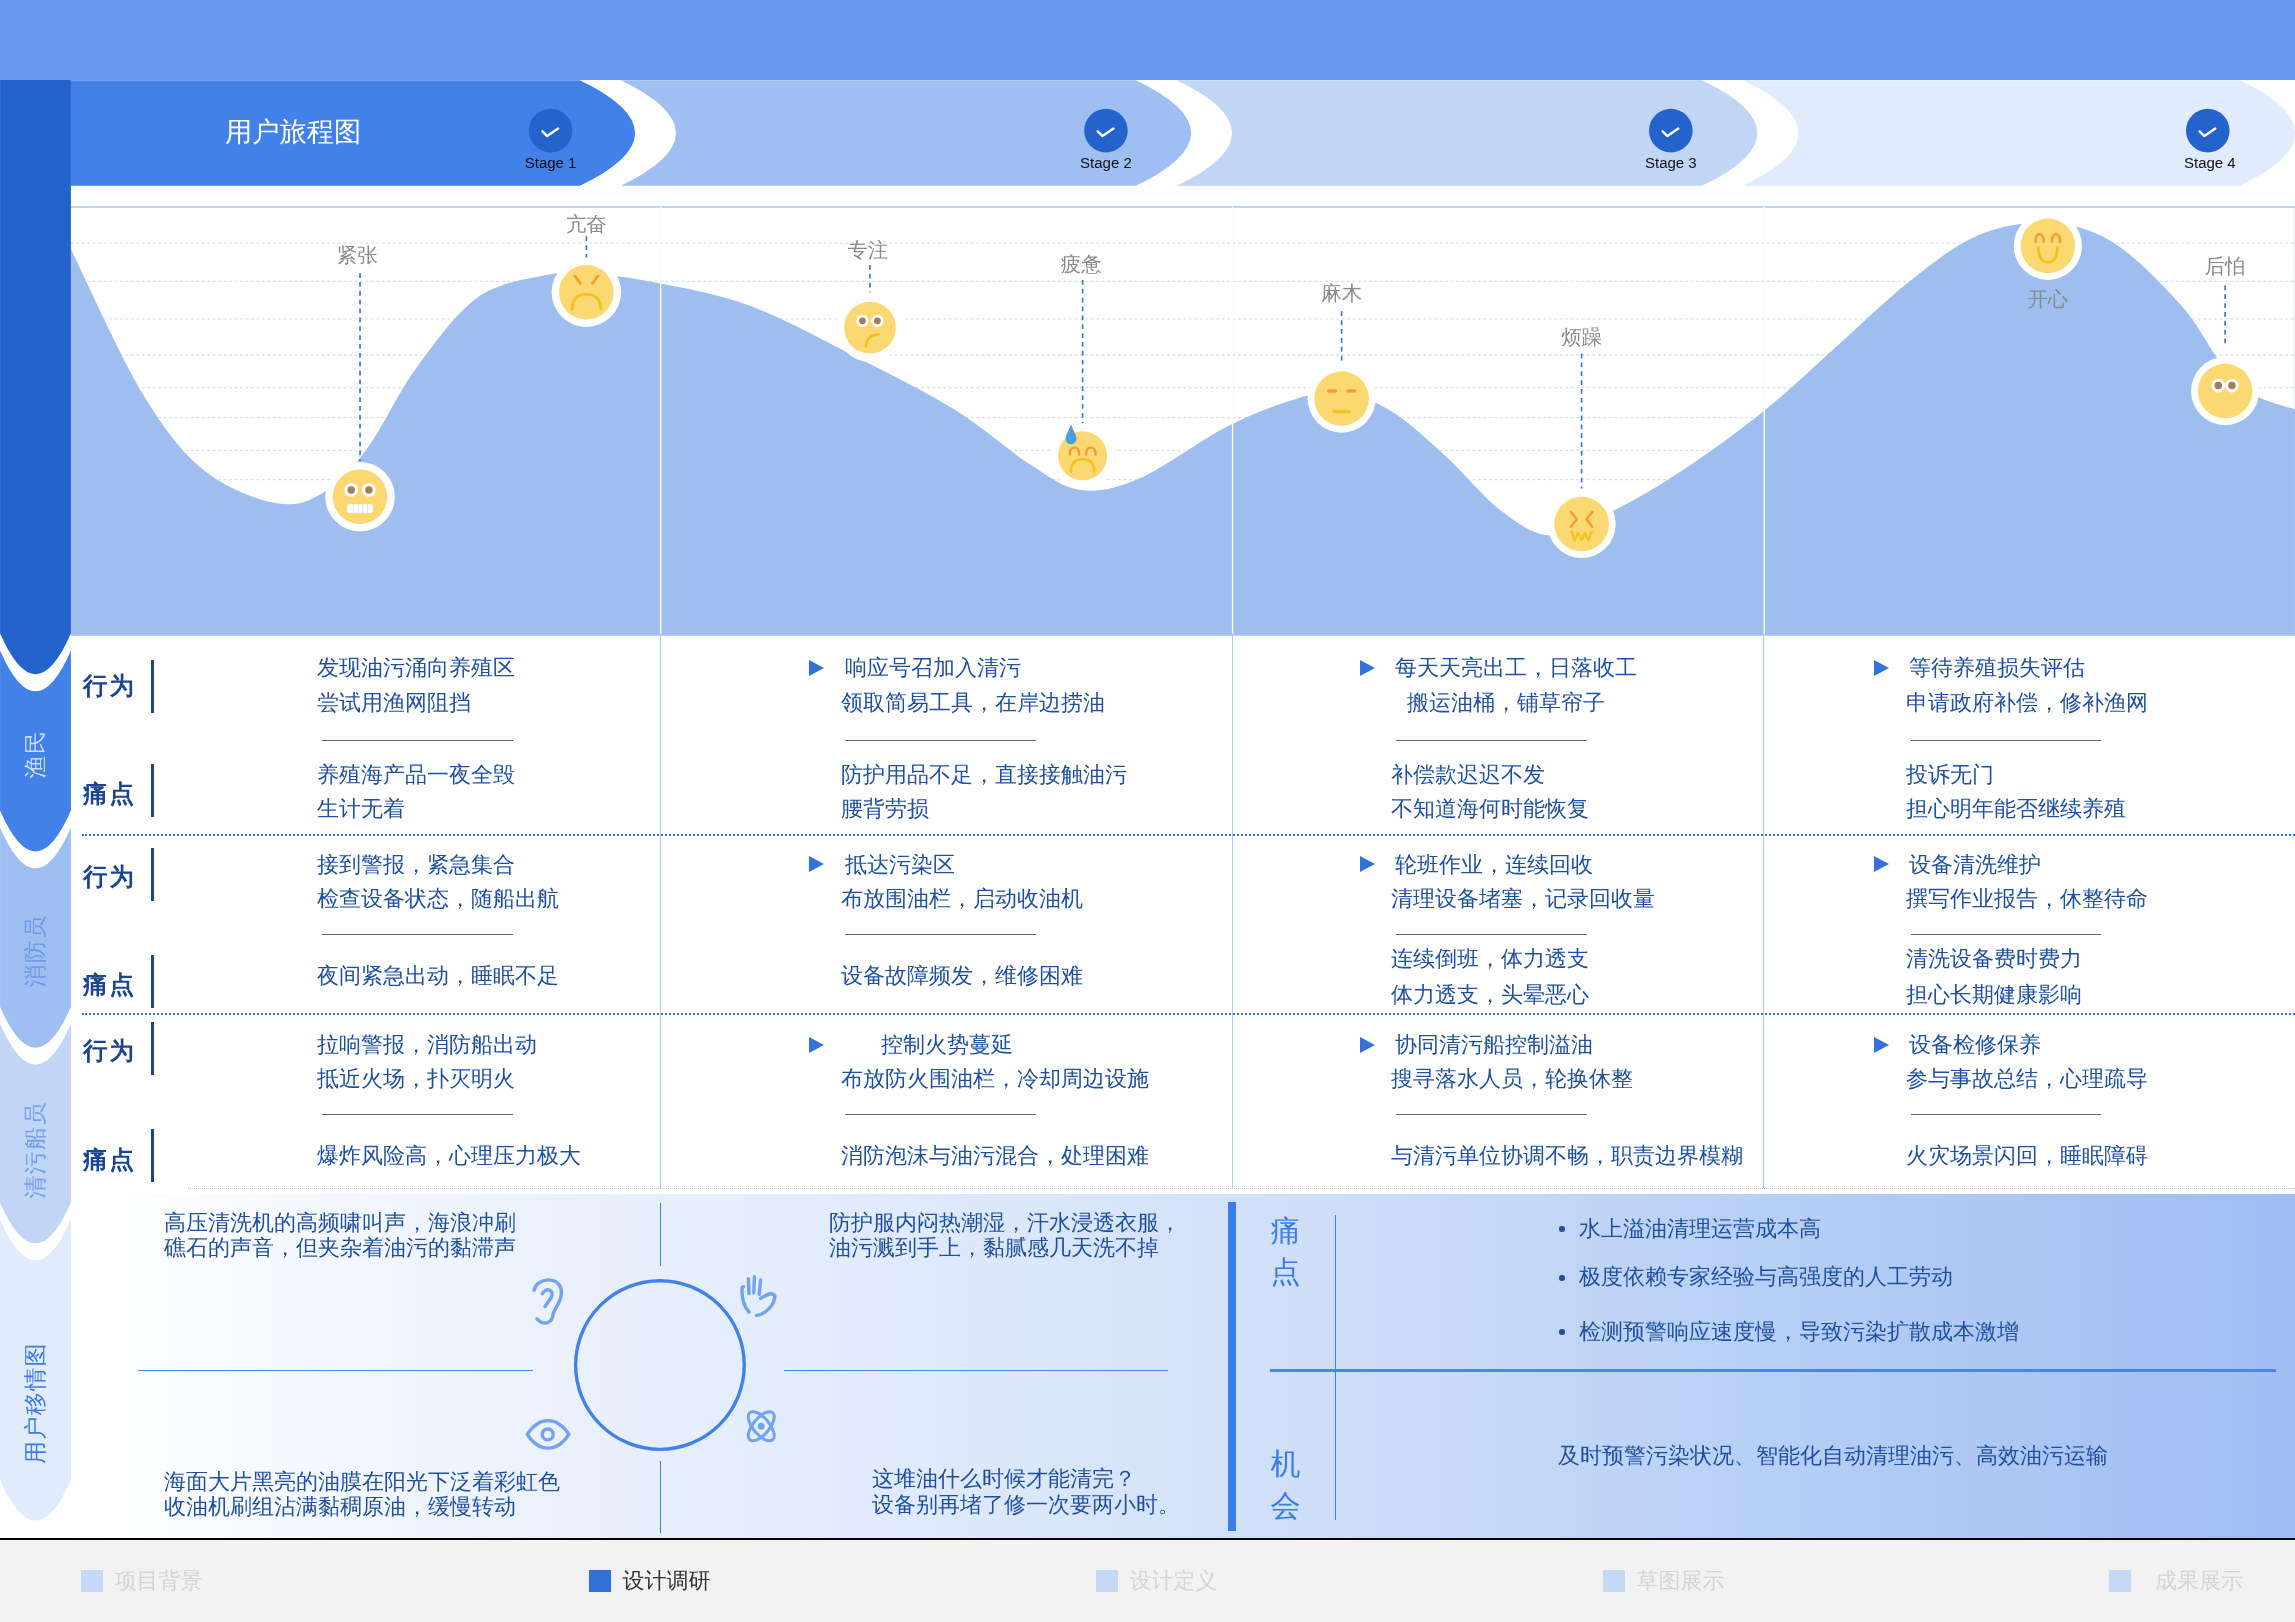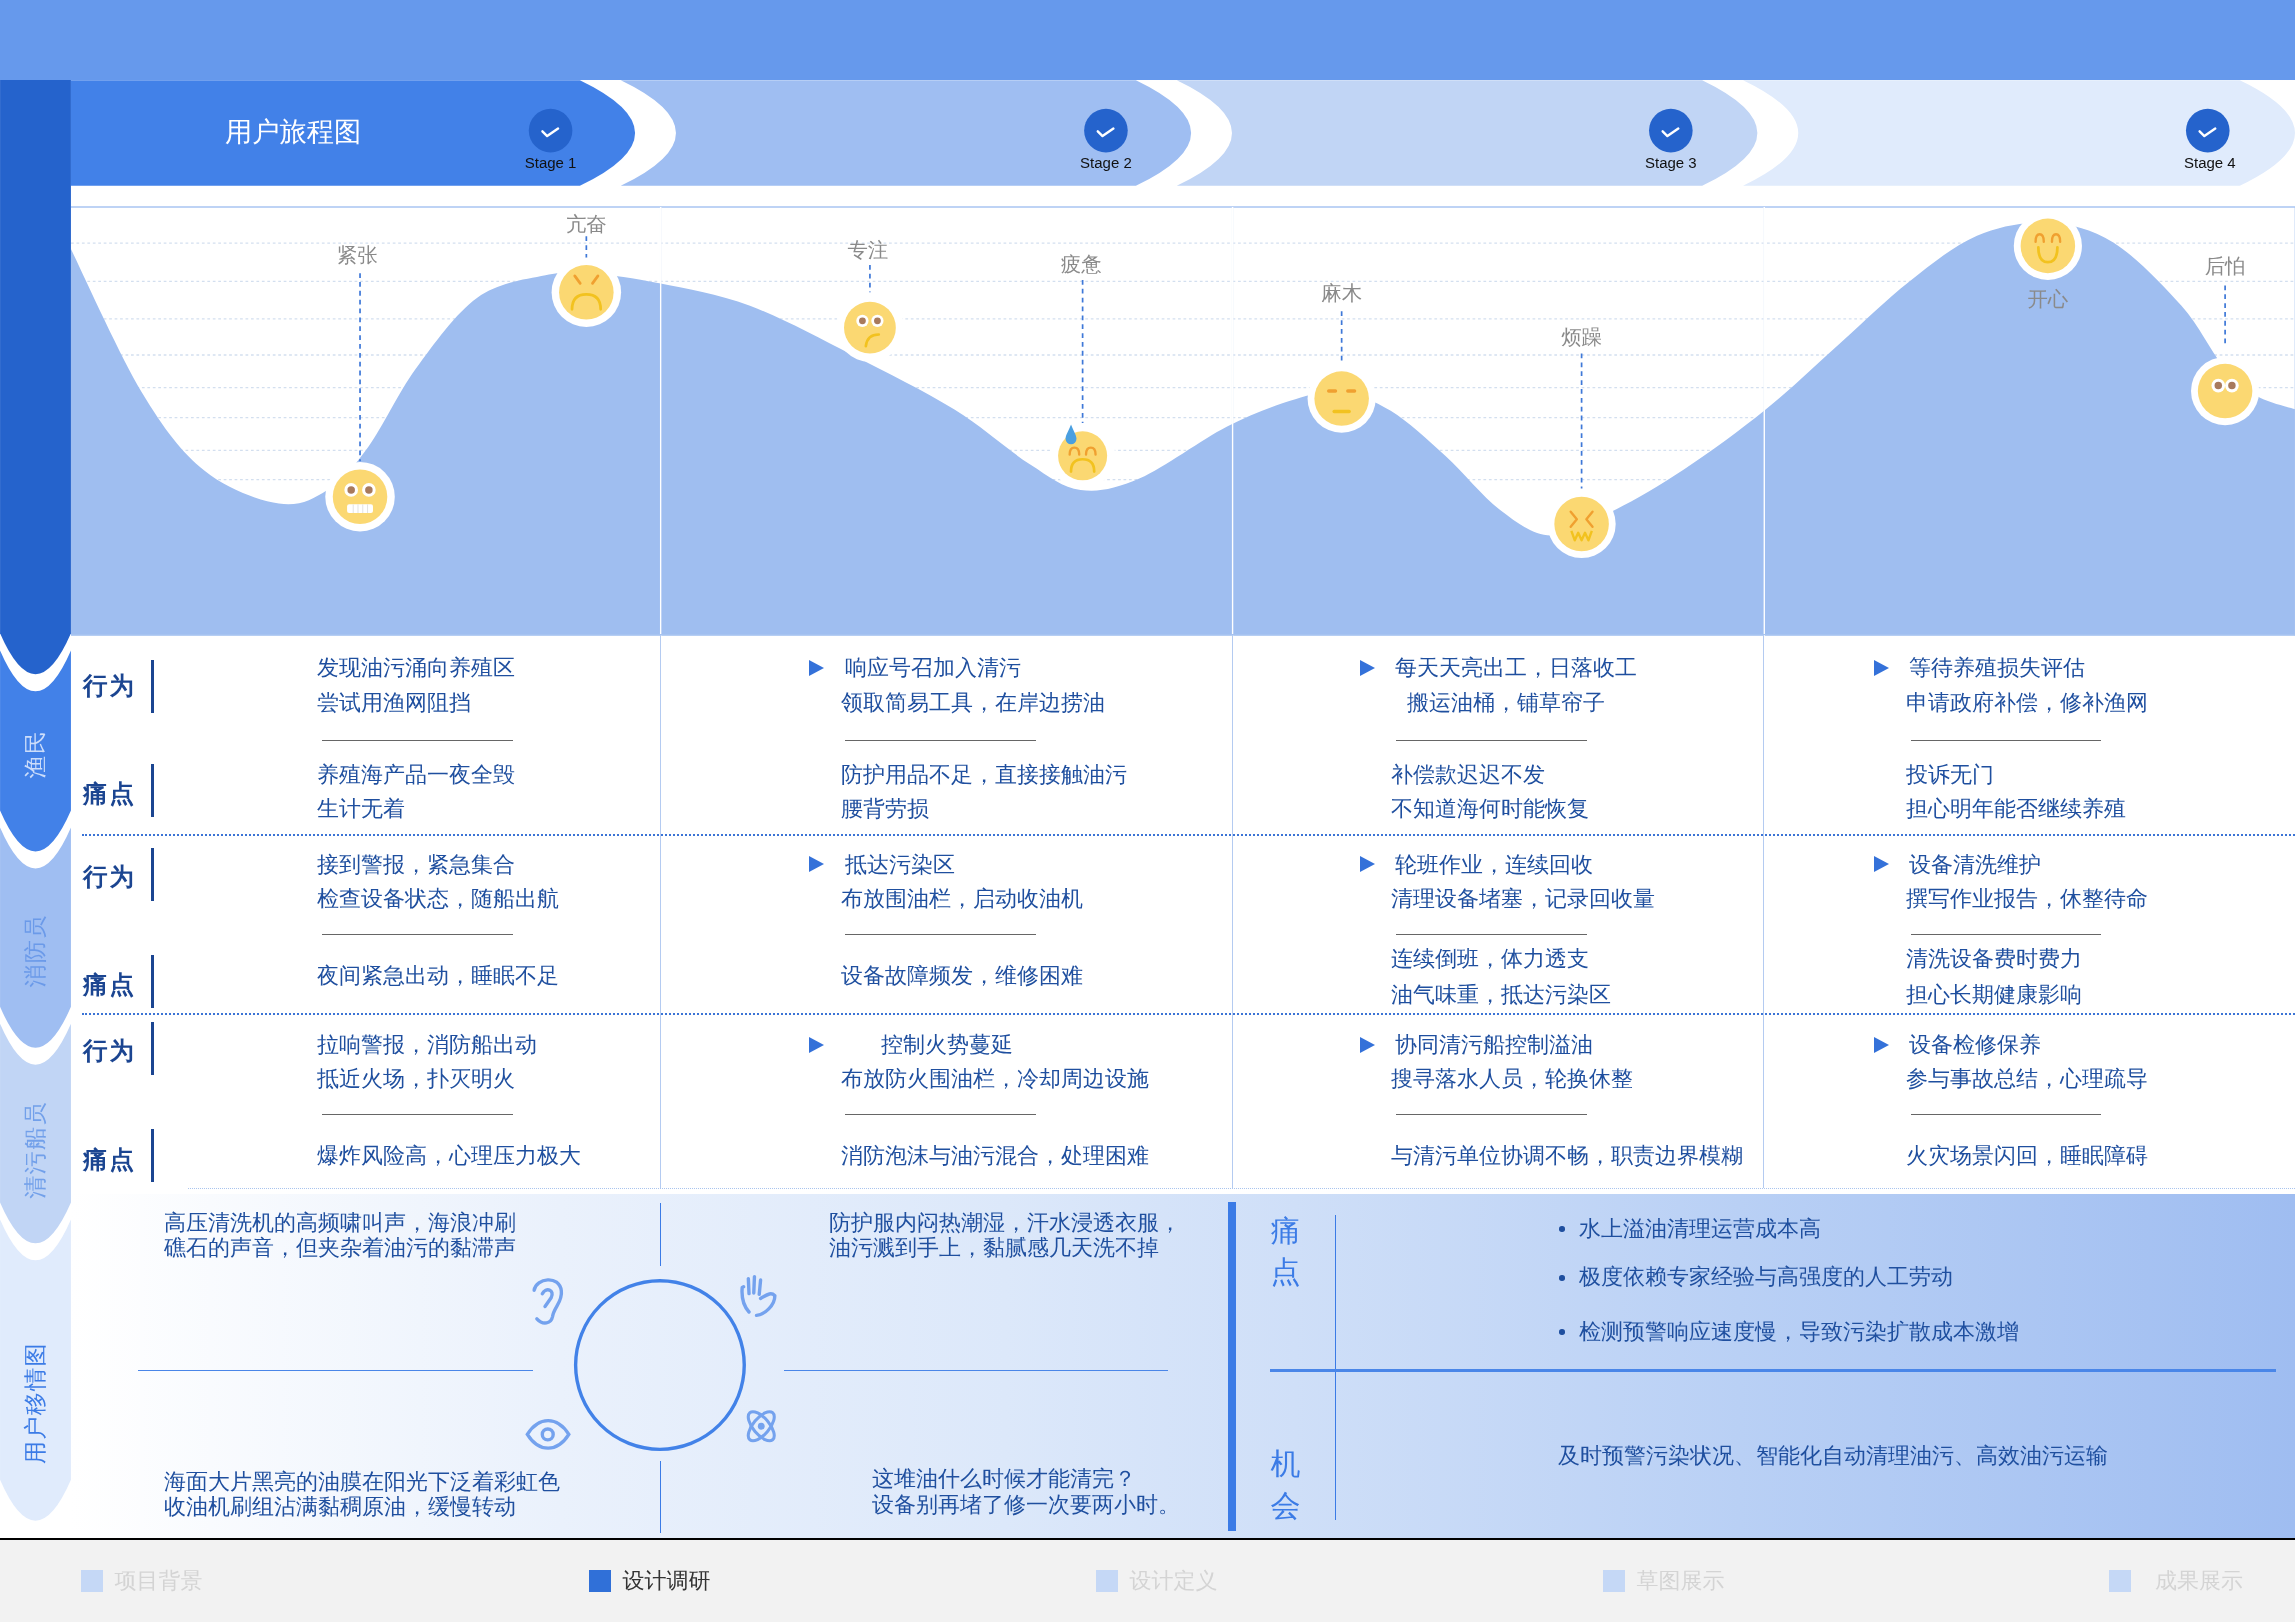--- a/index.html
+++ b/index.html
@@ -261,21 +261,21 @@
 <div class="tl" style="left:845px;top:853px;">抵达污染区</div>
 <div class="tl" style="left:841px;top:887px;">布放围油栏，启动收油机</div>
 <div class="dv" style="left:845px;top:934px;width:191px;"></div>
 <div class="tl" style="left:841px;top:964px;">设备故障频发，维修困难</div>
 
 <div class="tri" style="left:1360px;top:856px;"></div>
 <div class="tl" style="left:1395px;top:853px;">轮班作业，连续回收</div>
 <div class="tl" style="left:1391px;top:887px;">清理设备堵塞，记录回收量</div>
 <div class="dv" style="left:1396px;top:934px;width:191px;"></div>
 <div class="tl" style="left:1391px;top:947px;">连续倒班，体力透支</div>
-<div class="tl" style="left:1391px;top:983px;">油气味重，抵达污染区</div>
+<div class="tl" style="left:1391px;top:983px;">体力透支，头晕恶心</div>
 
 <div class="tri" style="left:1874px;top:856px;"></div>
 <div class="tl" style="left:1909px;top:853px;">设备清洗维护</div>
 <div class="tl" style="left:1906px;top:887px;">撰写作业报告，休整待命</div>
 <div class="dv" style="left:1911px;top:934px;width:190px;"></div>
 <div class="tl" style="left:1906px;top:947px;">清洗设备费时费力</div>
 <div class="tl" style="left:1906px;top:983px;">担心长期健康影响</div>
 
 <div class="tl" style="left:317px;top:1033px;">拉响警报，消防船出动</div>
 <div class="tl" style="left:317px;top:1067px;">抵近火场，扑灭明火</div>

